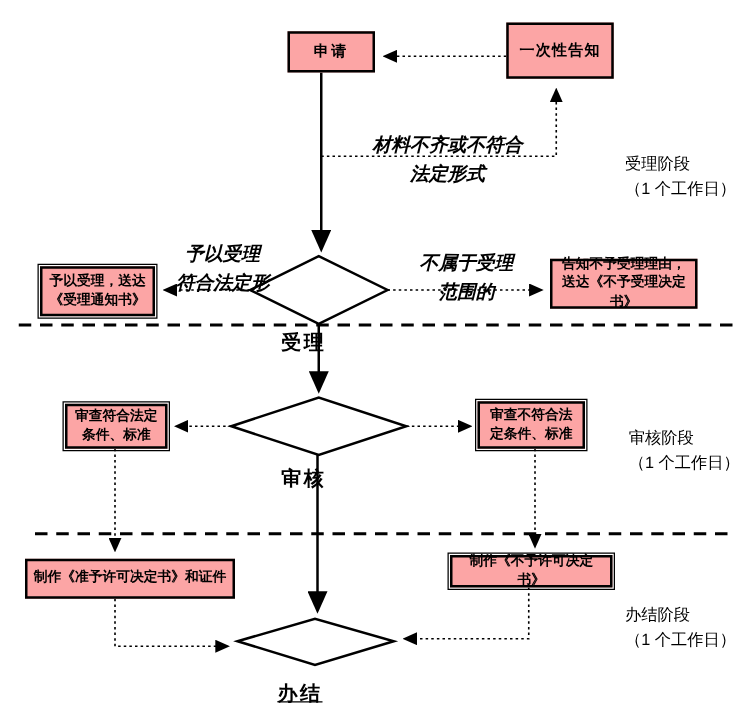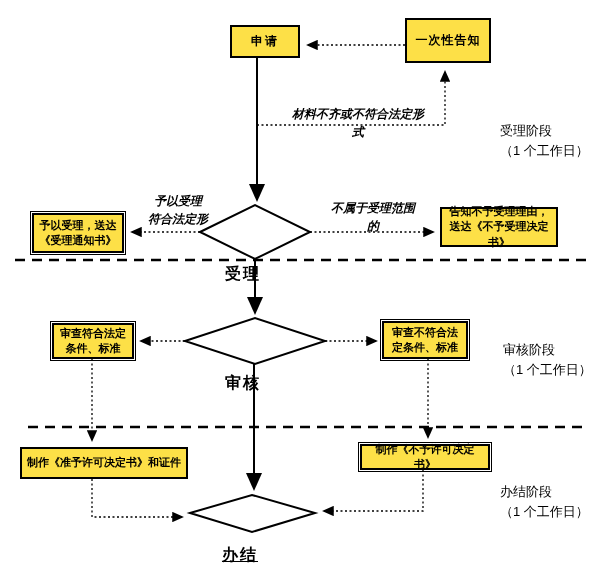--- a/index.html
+++ b/index.html
@@ -3,33 +3,33 @@
 <meta charset="utf-8">
 <style>
   html,body{margin:0;padding:0;background:#fff;}
   #canvas{
     position:relative;width:605px;height:564px;background:#ffffff;
     font-family:"Liberation Sans","DejaVu Sans",sans-serif;color:#000;
     overflow:hidden;
   }
   #wires{position:absolute;left:0;top:0;width:605px;height:564px;}
   .box{
-    position:absolute;box-sizing:border-box;border:2px solid #000;background:#fde047;
+    position:absolute;box-sizing:border-box;border:2px solid #000;background:#fca5a5;
     display:flex;align-items:center;justify-content:center;text-align:center;
     font-size:11px;line-height:1.4;padding:2px 3px;font-weight:600;
   }
   .box.double{outline:1px solid #000;outline-offset:1px;}
   .box.title{font-size:12px;font-weight:700;letter-spacing:2px;}
   .diamond-label{
     position:absolute;text-align:left;font-size:16px;font-weight:700;
     letter-spacing:2px;
     margin-top:40px;
   }
   .edge-label{
-    position:absolute;text-align:center;font-size:12px;font-style:italic;
+    position:absolute;text-align:center;font-size:15px;font-style:italic;
     font-family:"DejaVu Serif","Liberation Serif",serif;line-height:1.5;
     font-weight:600;
   }
   .stage-label{
     position:absolute;text-align:left;font-size:13px;line-height:1.55;
   }
 </style>
 </head>
 <body>
 

